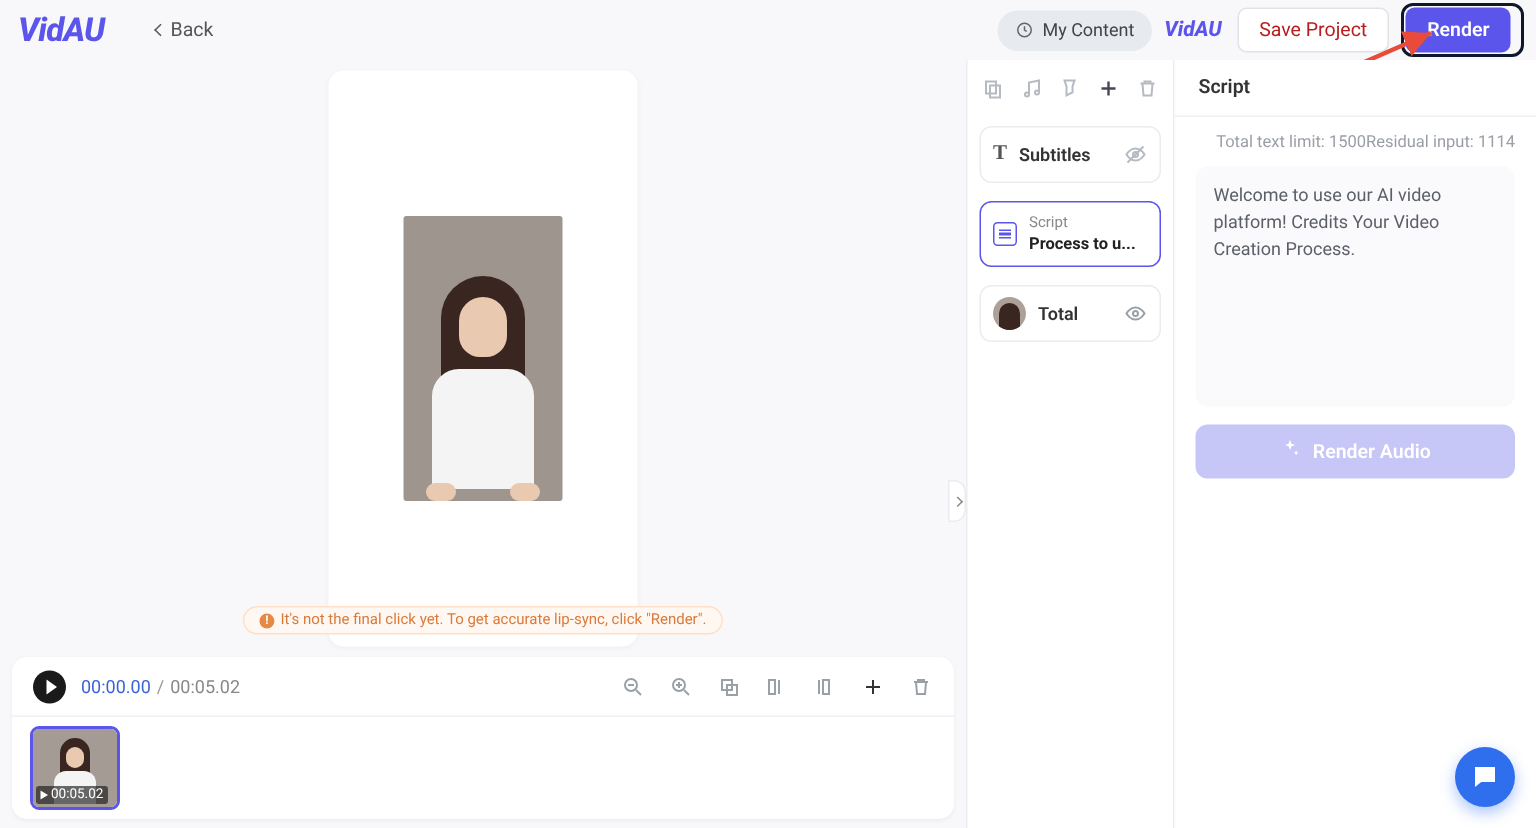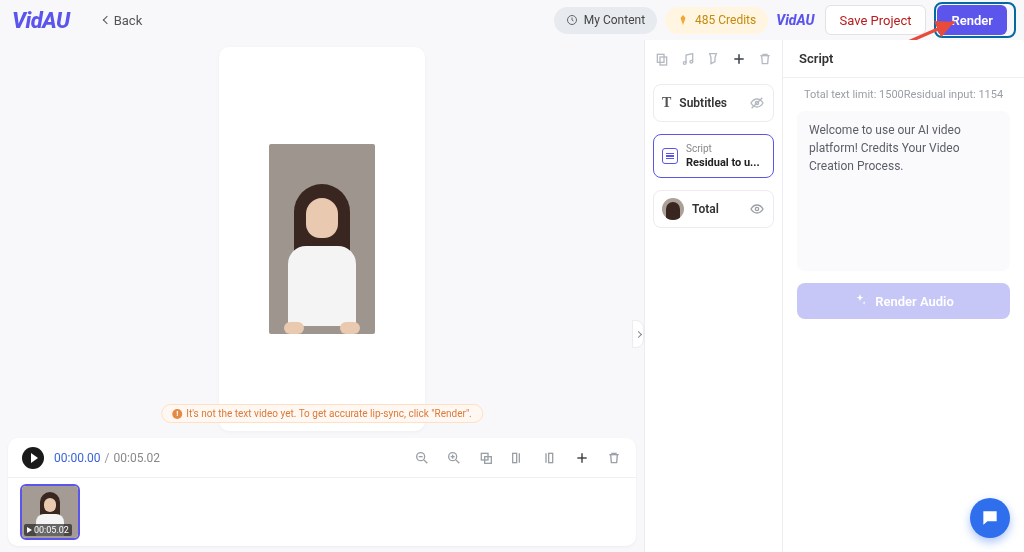--- a/index.html
+++ b/index.html
@@ -12,21 +12,21 @@
   .back-btn { display: flex; align-items: center; gap: 4px; margin-left: 34px; font-size: 13px; color: #555; cursor: pointer; }
   .chev-left { display: inline-block; transform: rotate(45deg); border-left: 1.5px solid #555; border-bottom: 1.5px solid #555; width: 6px; height: 6px; }
   .spacer { flex: 1; }
   .pill { display: flex; align-items: center; gap: 6px; height: 27px; padding: 0 12px; border-radius: 15px; font-size: 12px; }
   .pill.my-content { background: #e7eaef; color: #444; margin-right: 8px; cursor: pointer; }
   .pill.credits { background: #fff5e0; color: #c28a0e; margin-right: 8px; }
   .mini-logo { font-weight: 800; font-style: italic; color: #5b55ec; font-size: 14px; margin-right: 10px; }
   .btn { height: 30px; padding: 0 14px; display: flex; align-items: center; justify-content: center; font-size: 13px; cursor: pointer; border-radius: 6px; }
   .btn.save { background: #fff; color: #b91c1c; border: 1px solid #e1e1e6; margin-right: 8px; }
   .btn.render { background: #5b55ec; color: #fff; font-weight: 600; margin-right: 6px; }
-  .render-highlight { border: 2px solid #0369a1; border-radius: 8px; padding: 1px; position: relative; }
+  .render-highlight { border: 2px solid #0f172a; border-radius: 8px; padding: 1px; position: relative; }
   .clock-icon, .diamond-icon { display:inline-flex; }
 
   
   .arrow-annot { position: absolute; pointer-events: none; }
 
   
   .body { flex: 1; display: flex; position: relative; }
   .left-col { flex: 1; display: flex; flex-direction: column; background: #f8f8fb; }
   .canvas-wrap { flex: 1; display: flex; align-items: center; justify-content: center; position: relative; }
   .canvas { width: 206px; height: 384px; background: #fff; border-radius: 10px; box-shadow: 0 1px 4px rgba(0,0,0,0.04); display:flex; align-items:center; justify-content:center; position: relative; }
@@ -83,21 +83,21 @@
   .script-inner .lbl1 { font-size:10px; color:#888;}
   .script-inner .lbl2 { font-size:11px; color:#222; font-weight:700;}
   .ava-thumb { width:22px; height:22px; border-radius:50%; background:#aba198; display:flex; align-items:flex-end; overflow:hidden; justify-content:center;}
   .ava-thumb .mh { width:14px; height:18px; background:#3a2620; border-radius:7px 7px 2px 2px;}
   .script-ico { width:16px; height:16px; border:1.5px solid #5b55ec; border-radius:3px; display:inline-flex; align-items:center; justify-content:center;}
   .script-ico .bars { display:flex; flex-direction:column; gap:1px;}
   .script-ico .bars i { display:block; width:8px; height:1.5px; background:#5b55ec;}
 
   .script-col { flex:1; display:flex; flex-direction:column; padding:0 0 12px 0;}
   .script-head { height:38px; display:flex; align-items:center; padding:0 16px; font-size:13px; font-weight:600; color:#333; border-bottom:1px solid #f0f0f3;}
-  .meta-row { display:flex; justify-content:center; padding:10px 14px 6px; font-size:11px; color:#9a9ea6;}
+  .meta-row { display:flex; justify-content:flex-end; padding:10px 14px 6px; font-size:11px; color:#9a9ea6;}
   .script-box { margin:4px 14px 12px; height:160px; border-radius:8px; background:#fafafc; padding:10px 12px; font-size:12px; color:#5b5f67; line-height:1.5;}
   .render-audio { margin:0 14px; height:36px; border-radius:8px; background:#c6c6f7; color:#fff; display:flex; align-items:center; justify-content:center; gap:8px; font-size:13px; font-weight:600; cursor:pointer;}
   .sparkle { color:#fff; }
 
   
   .chat-fab { position:absolute; right:14px; bottom:14px; width:40px; height:40px; border-radius:50%; background:#2f6fed; display:flex; align-items:center; justify-content:center; cursor:pointer; box-shadow:0 4px 10px rgba(47,111,237,0.4);}
 </style>
 </head>
 <body>
 
@@ -111,28 +111,20 @@
     </div>
     <div class="spacer"></div>
     <div class="pill my-content">
       <span class="clock-icon">
         <svg width="12" height="12" viewBox="0 0 24 24" fill="none" stroke="#666" stroke-width="2">
             <circle cx="12" cy="12" r="9"></circle>
             <path d="M12 7v5l3 2"></path>
           </svg>
       </span>
       <span>My Content</span>
-    </div>
-    <div class="pill credits">
-      <span class="diamond-icon">
-        <svg width="12" height="12" viewBox="0 0 24 24" fill="#f0a832">
-            <path d="M12 2l5 6-5 14-5-14 5-6z"></path>
-          </svg>
-      </span>
-      <span>485 Credits</span>
     </div>
     <div class="mini-logo">VidAU</div>
     <div class="btn save">Save Project</div>
     <div class="render-highlight">
       <div class="btn render">Render</div>
     </div>
   </div>
 
   <svg class="arrow-annot" style="left:872px; top:14px; width:100px; height:46px;">
     <defs>
@@ -152,21 +144,21 @@
             <div class="person">
               <div class="hair"></div>
               <div class="face"></div>
               <div class="shirt"></div>
               <div class="hand-l"></div>
               <div class="hand-r"></div>
             </div>
           </div>
           <div class="warn-pill">
             <span class="info-dot">!</span>
-            <span>It's not the text video yet. To get accurate lip-sync, click "Render".</span>
+            <span>It's not the final click yet. To get accurate lip-sync, click "Render".</span>
           </div>
         </div>
       </div>
 
       <div class="timeline-bar">
         <div class="tl-top">
           <div class="play-btn">
               <div class="play-tri"></div>
             </div>
           <div class="tl-time">
@@ -294,21 +286,21 @@
         <div class="layer-card script active">
           <span class="script-ico">
               <span class="bars">
                 <i></i>
                 <i></i>
                 <i></i>
               </span>
             </span>
           <span class="script-inner">
             <span class="lbl1">Script</span>
-            <span class="lbl2">Residual to u...</span>
+            <span class="lbl2">Process to u...</span>
           </span>
         </div>
 
         <div class="layer-card">
           <span class="ava-thumb">
               <span class="mh"></span>
             </span>
           <span class="label">Total</span>
           <span class="right-ico eye-on">
             <svg width="16" height="16" viewBox="0 0 24 24" fill="none" stroke="currentColor" stroke-width="2">
@@ -316,21 +308,21 @@
                 <circle cx="12" cy="12" r="2.5"></circle>
               </svg>
           </span>
         </div>
       </div>
 
       <div class="script-col">
         <div class="script-head">Script</div>
         <div class="meta-row">
           <span>Total text limit: 1500</span>
-          <span>Residual input: 1154</span>
+          <span>Residual input: 1114</span>
         </div>
         <div class="script-box">Welcome to use our AI video platform! Credits Your Video Creation Process.</div>
         <div class="render-audio">
           <span class="sparkle">
             <svg width="14" height="14" viewBox="0 0 24 24" fill="currentColor">
                 <path d="M12 2l1.7 4.6L18 8l-4.3 1.4L12 14l-1.7-4.6L6 8l4.3-1.4L12 2zM19 14l.9 2.3L22 17l-2.1.7L19 20l-.9-2.3L16 17l2.1-.7L19 14z"></path>
               </svg>
           </span>
           <span>Render Audio</span>
         </div>

